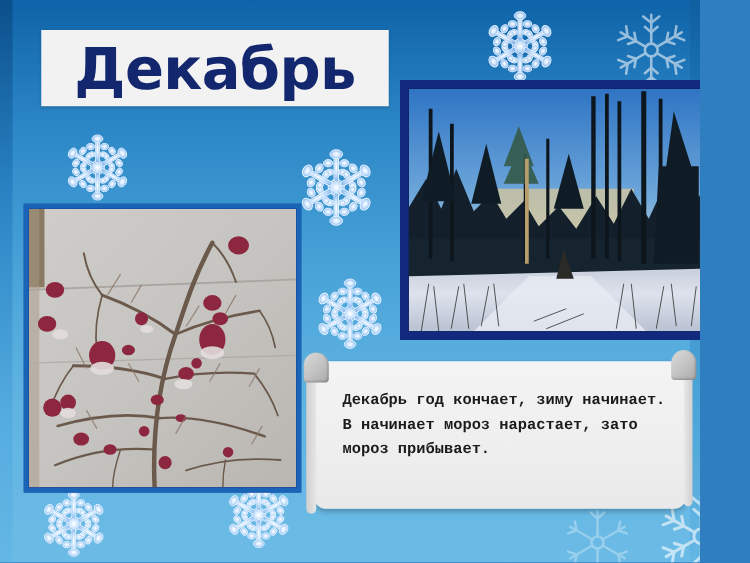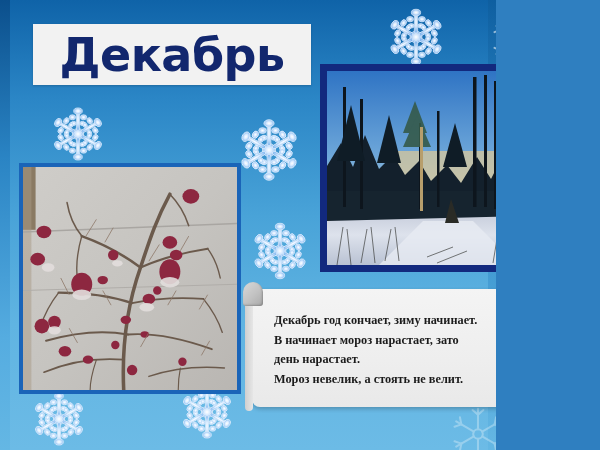--- a/index.html
+++ b/index.html
@@ -2,21 +2,21 @@
 <html><head>
 <meta charset="utf-8">
 <style>
   html,body{margin:0;padding:0;}
   body{
     width:600px;height:450px;overflow:hidden;
     font-family:"Liberation Sans", sans-serif;
     background:#2f7fc0;
   }
   #slide{
-    position:relative;width:496px;height:450px;overflow:hidden;
+    position:relative;width:560px;height:450px;overflow:hidden;
     background:
       linear-gradient(180deg,#0f63a8 0%, #2b86c6 22%, #49a3d8 48%, #60b4e2 72%, #6cbbe6 100%);
   }
   
   .left-band{
     position:absolute;left:0;top:0;width:10px;height:450px;
     background:linear-gradient(180deg,#0b4f8c 0%, #2a84c4 35%, #55ace0 75%, #64b7e4 100%);
   }
   .right-band{
     position:absolute;right:0;top:0;width:8px;height:450px;
@@ -88,21 +88,21 @@
     background:linear-gradient(90deg,#cfcfcf 0%, #e6e6e6 100%);
     border-radius:4px;
   }
   .curl-edge-r{
     position:absolute;right:-6px;top:8px;width:7px;height:108px;
     background:linear-gradient(270deg,#cfcfcf 0%, #e9e9e9 100%);
     border-radius:4px;
   }
   #quote-lines{
     position:absolute;left:22px;top:22px;right:14px;
-    font-family:Liberation Serif, serif;
+    font-family:Liberation Mono, monospace;
     font-weight:bold;
     font-size:12.3px;
     line-height:19.5px;
     color:#1b1b1b;
   }
   #quote-lines div{white-space:nowrap;}
 </style>
 </head>
 <body>
 
@@ -691,18 +691,17 @@
   </div>
 
   <div id="quote-panel">
     <div class="curl-edge"></div>
     <div class="curl-edge-r"></div>
     <div class="curl" id="curl-left"></div>
     <div class="curl" id="curl-right"></div>
     <div id="quote-lines">
       <div>Декабрь год кончает, зиму начинает.</div>
       <div>В начинает мороз нарастает, зато</div>
-      <div>день нарастает.</div>
-      <div>Мороз невелик, а стоять не велит.</div>
+      <div>мороз прибывает.</div>
     </div>
   </div>
 
 </div>
 
 </body></html>

